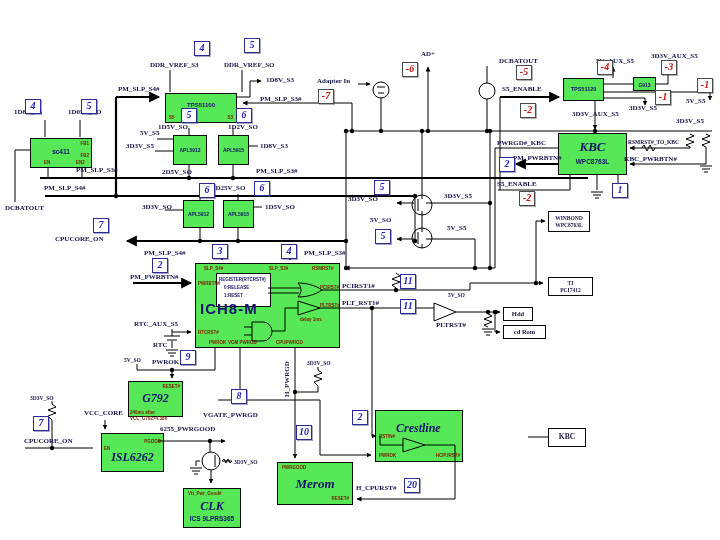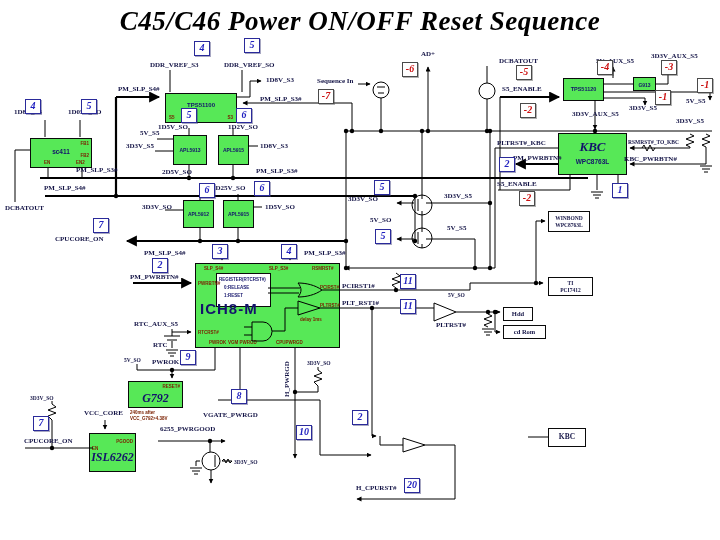--- a/index.html
+++ b/index.html
@@ -82,33 +82,49 @@
     <span class="pin" style="left:2px;top:17px">PWRBTN#</span>
     <span class="pin" style="left:124px;top:21px">PCIRST#</span>
     <span class="pin" style="left:124px;top:39px">PLTRST#</span>
     <span class="pin" style="left:104px;top:53px">delay 1ms</span>
     <span class="pin" style="left:2px;top:66px">RTCRST#</span>
     <span class="pin" style="left:13px;bottom:2px">PWROK</span>
     <span class="pin" style="left:32px;bottom:2px">VGM PWRGD</span>
     <span class="pin" style="left:80px;bottom:2px">CPUPWRGD</span>
   </div>
 
-  <div class="blk" style="left:128px;top:381px;width:55px;height:27px">
+  <div class="blk" style="left:128px;top:381px;width:55px;height:36px">
     <span class="pin" style="right:2px;top:2px">RESET#</span>
     <span class="bname bnbig" style="top:9px">G792</span>
   </div>
 
-  <div class="blk" style="left:89px;top:433px;width:47px;height:39px">
+  <div class="blk" style="left:101px;top:433px;width:63px;height:39px">
     <span class="pin" style="left:2px;top:12px">EN</span>
     <span class="pin" style="right:2px;top:5px">PGOOD</span>
     <span class="bname bnbig" style="top:16px">ISL6262</span>
   </div>
 
-
-
+  <div class="blk" style="left:183px;top:488px;width:58px;height:40px">
+    <span class="pin" style="left:4px;top:2px">Vtt_Pwr_Good#</span>
+    <span class="bname bnbig" style="top:10px">CLK</span>
+    <span class="bname" style="top:26px;font-size:6.5px">ICS 9LPRS365</span>
+  </div>
+
+  <div class="blk" style="left:375px;top:410px;width:88px;height:52px">
+    <span class="bname bnbig" style="left:20px;top:10px;width:auto">Crestline</span>
+    <span class="pin" style="left:3px;top:23px">RSTIN#</span>
+    <span class="pin" style="left:3px;top:42px">PWROK</span>
+    <span class="pin" style="right:2px;bottom:3px">HCPURST#</span>
+  </div>
+
+  <div class="blk" style="left:277px;top:462px;width:76px;height:43px">
+    <span class="pin" style="left:4px;top:2px">PWRGOOD</span>
+    <span class="bname bnbig" style="top:13px;font-size:13px">Merom</span>
+    <span class="pin" style="right:3px;bottom:3px">RESET#</span>
+  </div>
 
   <div class="wbox" style="left:548px;top:211px;width:42px;height:21px">
     <div>WINBOND</div>
     <div>WPC8763L</div>
   </div>
   <div class="wbox" style="left:548px;top:277px;width:45px;height:19px">
     <div>TI</div>
     <div>PCI7412</div>
   </div>
   <div class="wbox" style="left:503px;top:307px;width:30px;height:14px;font-size:6.5px">
@@ -252,28 +268,27 @@
         <circle cx="488" cy="312" r="2.2"></circle>
         <circle cx="495" cy="312" r="2.2"></circle>
       <circle cx="172" cy="370" r="2.2"></circle>
         <circle cx="295" cy="392" r="2.2"></circle>
         <circle cx="52" cy="448" r="2.2"></circle>
       <circle cx="210" cy="441" r="2.2"></circle>
         <circle cx="595" cy="131" r="2.2"></circle>
     </g>
   </svg>
 
-  <div id="title">C45/C46 Power ON/OFF Reset Sequence</div>
 
   <span class="net" style="left:150px;top:61px">DDR_VREF_S3</span>
   <span class="net" style="left:224px;top:61px">DDR_VREF_SO</span>
   <span class="net" style="left:118px;top:85px">PM_SLP_S4#</span>
   <span class="net" style="left:266px;top:76px">1D8V_S3</span>
   <span class="net" style="left:260px;top:95px">PM_SLP_S3#</span>
-  <span class="net" style="left:317px;top:77px">Sequence In</span>
+  <span class="net" style="left:317px;top:77px">Adapter In</span>
   <span class="net" style="left:421px;top:50px">AD+</span>
   <span class="net" style="left:499px;top:57px">DCBATOUT</span>
   <span class="net" style="left:502px;top:85px">S5_ENABLE</span>
   <span class="net" style="left:596px;top:57px">5V_AUX_S5</span>
   <span class="net" style="left:651px;top:52px">3D3V_AUX_S5</span>
   <span class="net" style="left:686px;top:97px">5V_S5</span>
   <span class="net" style="left:629px;top:104px">3D3V_S5</span>
   <span class="net" style="left:572px;top:110px">3D3V_AUX_S5</span>
   <span class="net" style="left:676px;top:117px">3D3V_S5</span>
   <span class="net" style="left:14px;top:108px">1D8V_S3</span>
@@ -289,21 +304,21 @@
   <span class="net" style="left:212px;top:184px">1D25V_SO</span>
   <span class="net" style="left:142px;top:203px">3D3V_SO</span>
   <span class="net" style="left:265px;top:203px">1D5V_SO</span>
   <span class="net" style="left:5px;top:204px">DCBATOUT</span>
   <span class="net" style="left:55px;top:235px">CPUCORE_ON</span>
   <span class="net" style="left:348px;top:195px">3D3V_SO</span>
   <span class="net" style="left:444px;top:192px">3D3V_S5</span>
   <span class="net" style="left:370px;top:216px">5V_SO</span>
   <span class="net" style="left:447px;top:224px">5V_S5</span>
   <span class="net" style="left:497px;top:180px">S5_ENABLE</span>
-  <span class="net" style="left:497px;top:139px">PLTRST#_KBC</span>
+  <span class="net" style="left:497px;top:139px">PWRGD#_KBC</span>
   <span class="net" style="left:513px;top:154px">PM_PWRBTN#</span>
   <span class="net nsm" style="left:628px;top:138px">RSMRST#_TO_KBC</span>
   <span class="net" style="left:624px;top:155px">KBC_PWRBTN#</span>
   <span class="net" style="left:144px;top:249px">PM_SLP_S4#</span>
   <span class="net" style="left:304px;top:249px">PM_SLP_S3#</span>
   <span class="net" style="left:130px;top:273px">PM_PWRBTN#</span>
   <span class="net" style="left:342px;top:282px">PCIRST1#</span>
   <span class="net" style="left:342px;top:299px">PLT_RST1#</span>
   <span class="net" style="left:134px;top:320px">RTC_AUX_S5</span>
   <span class="net" style="left:153px;top:341px">RTC</span>

